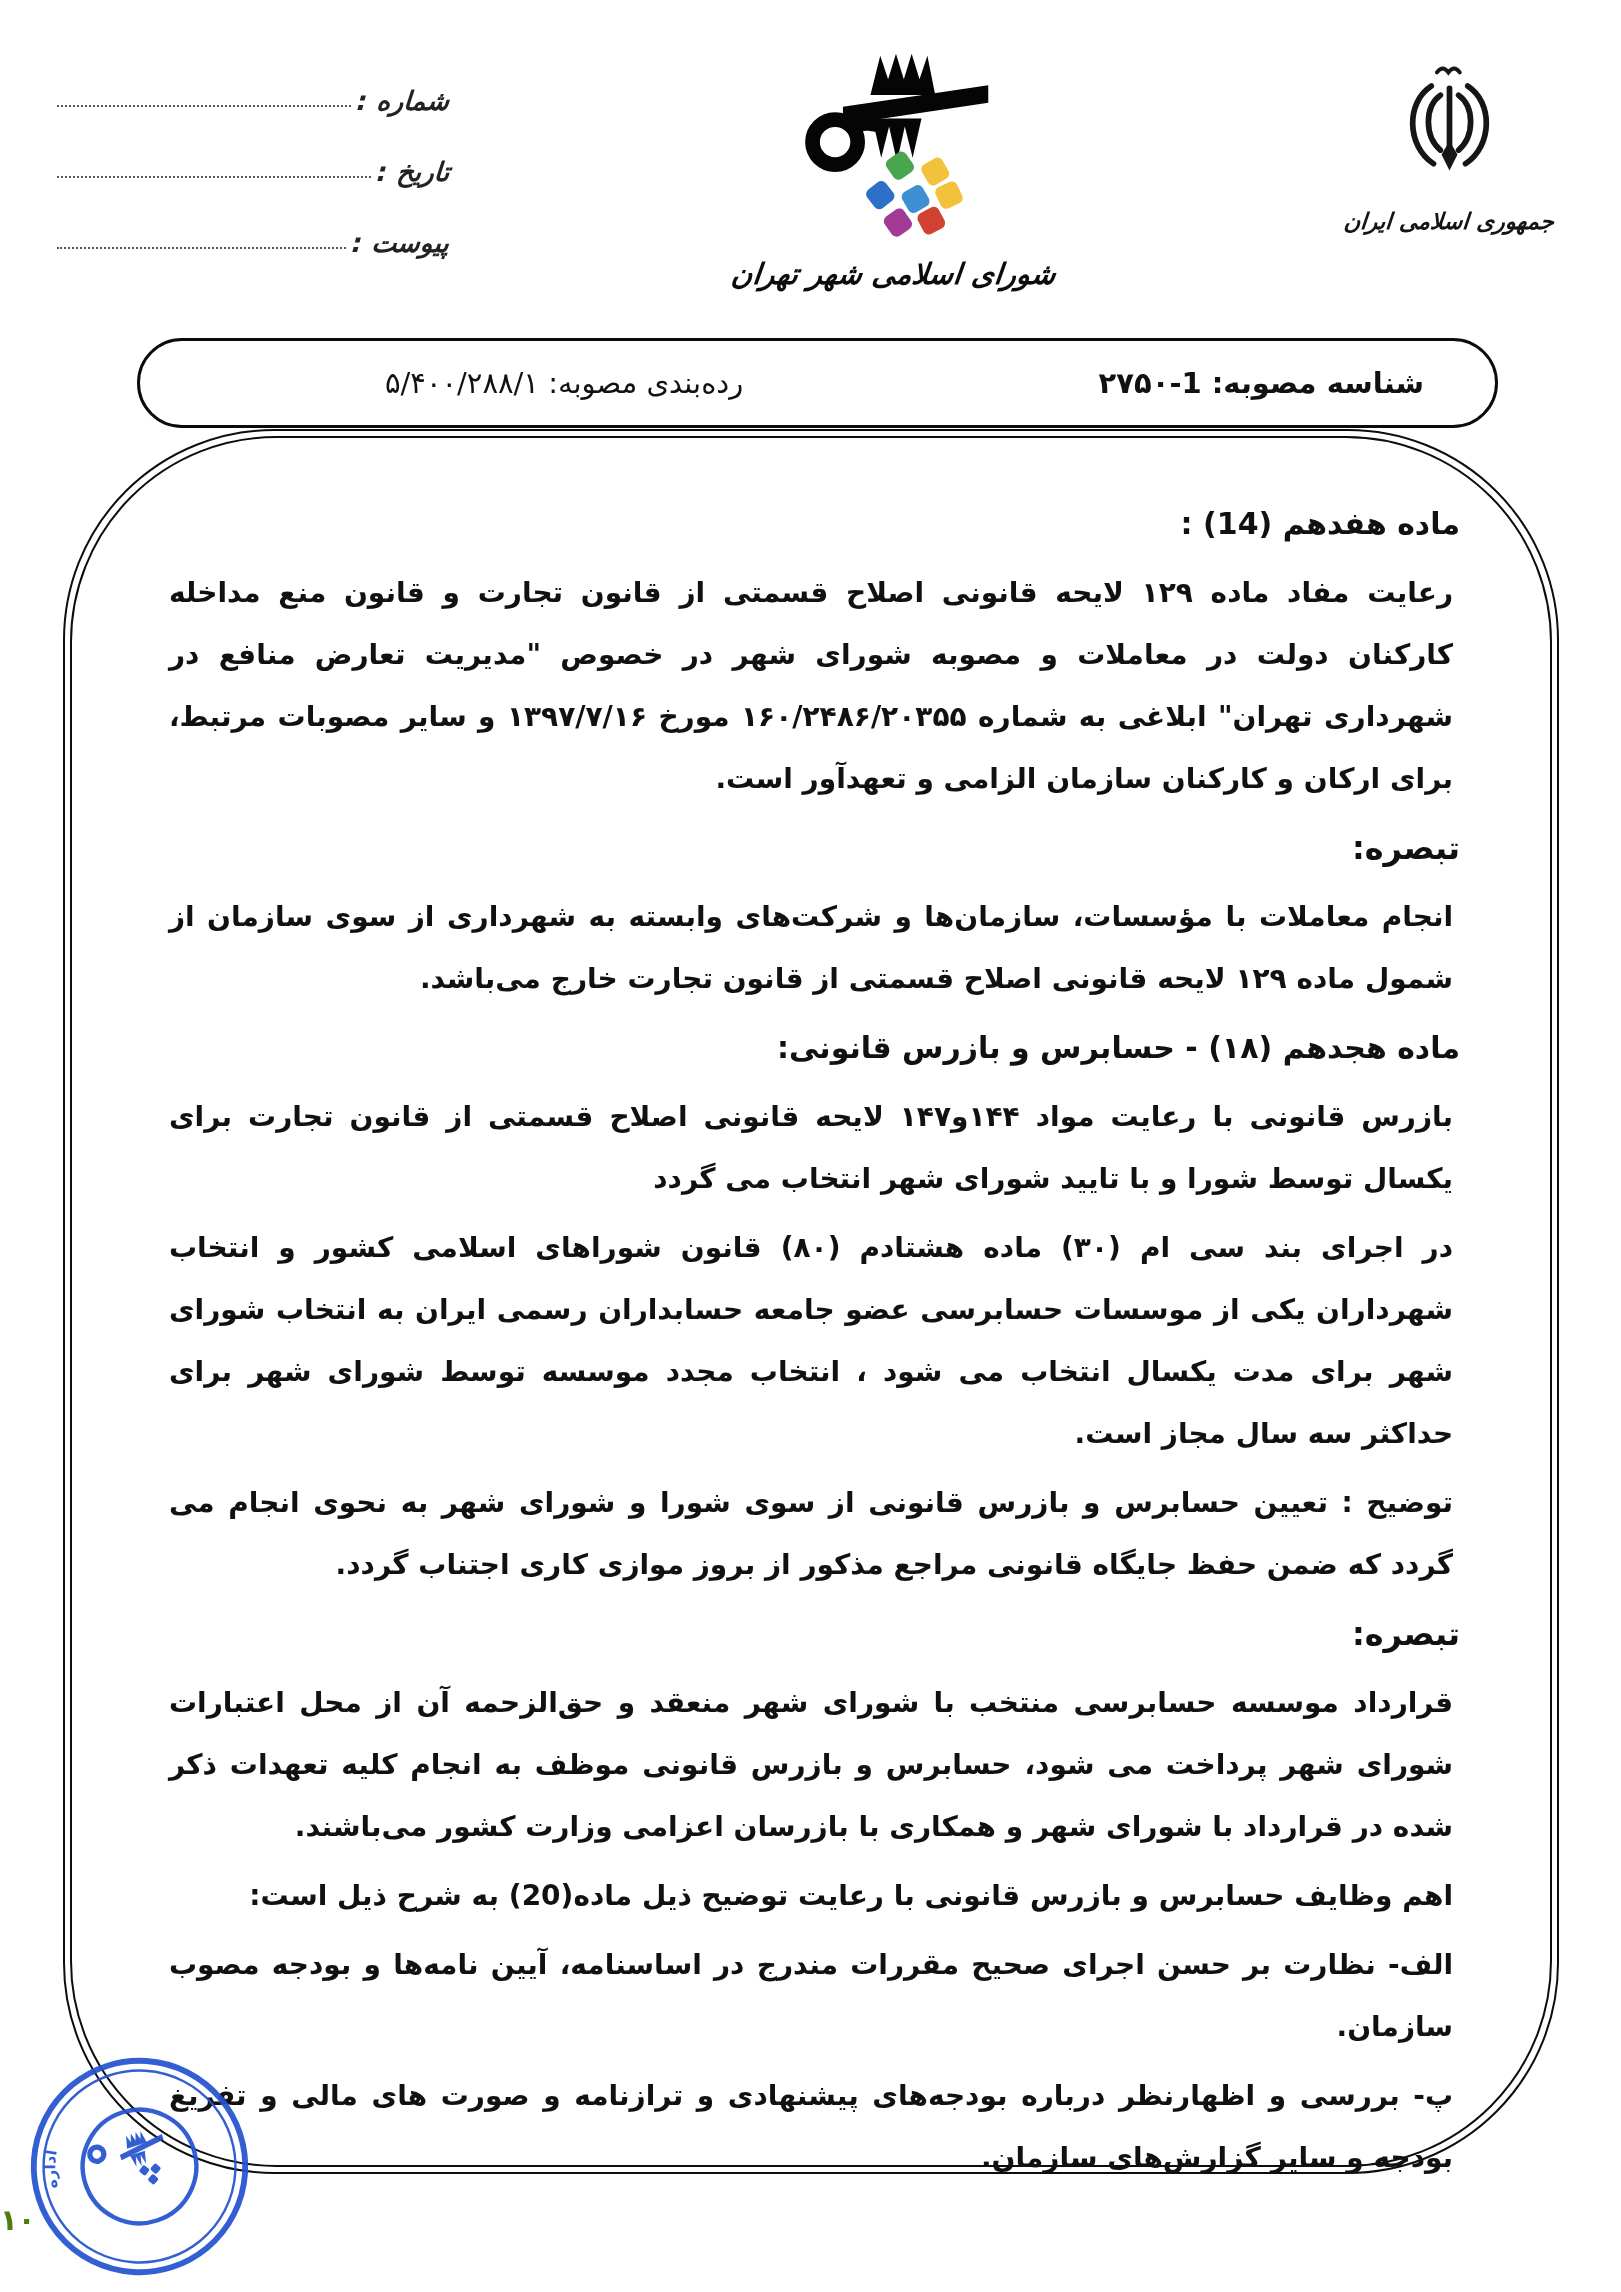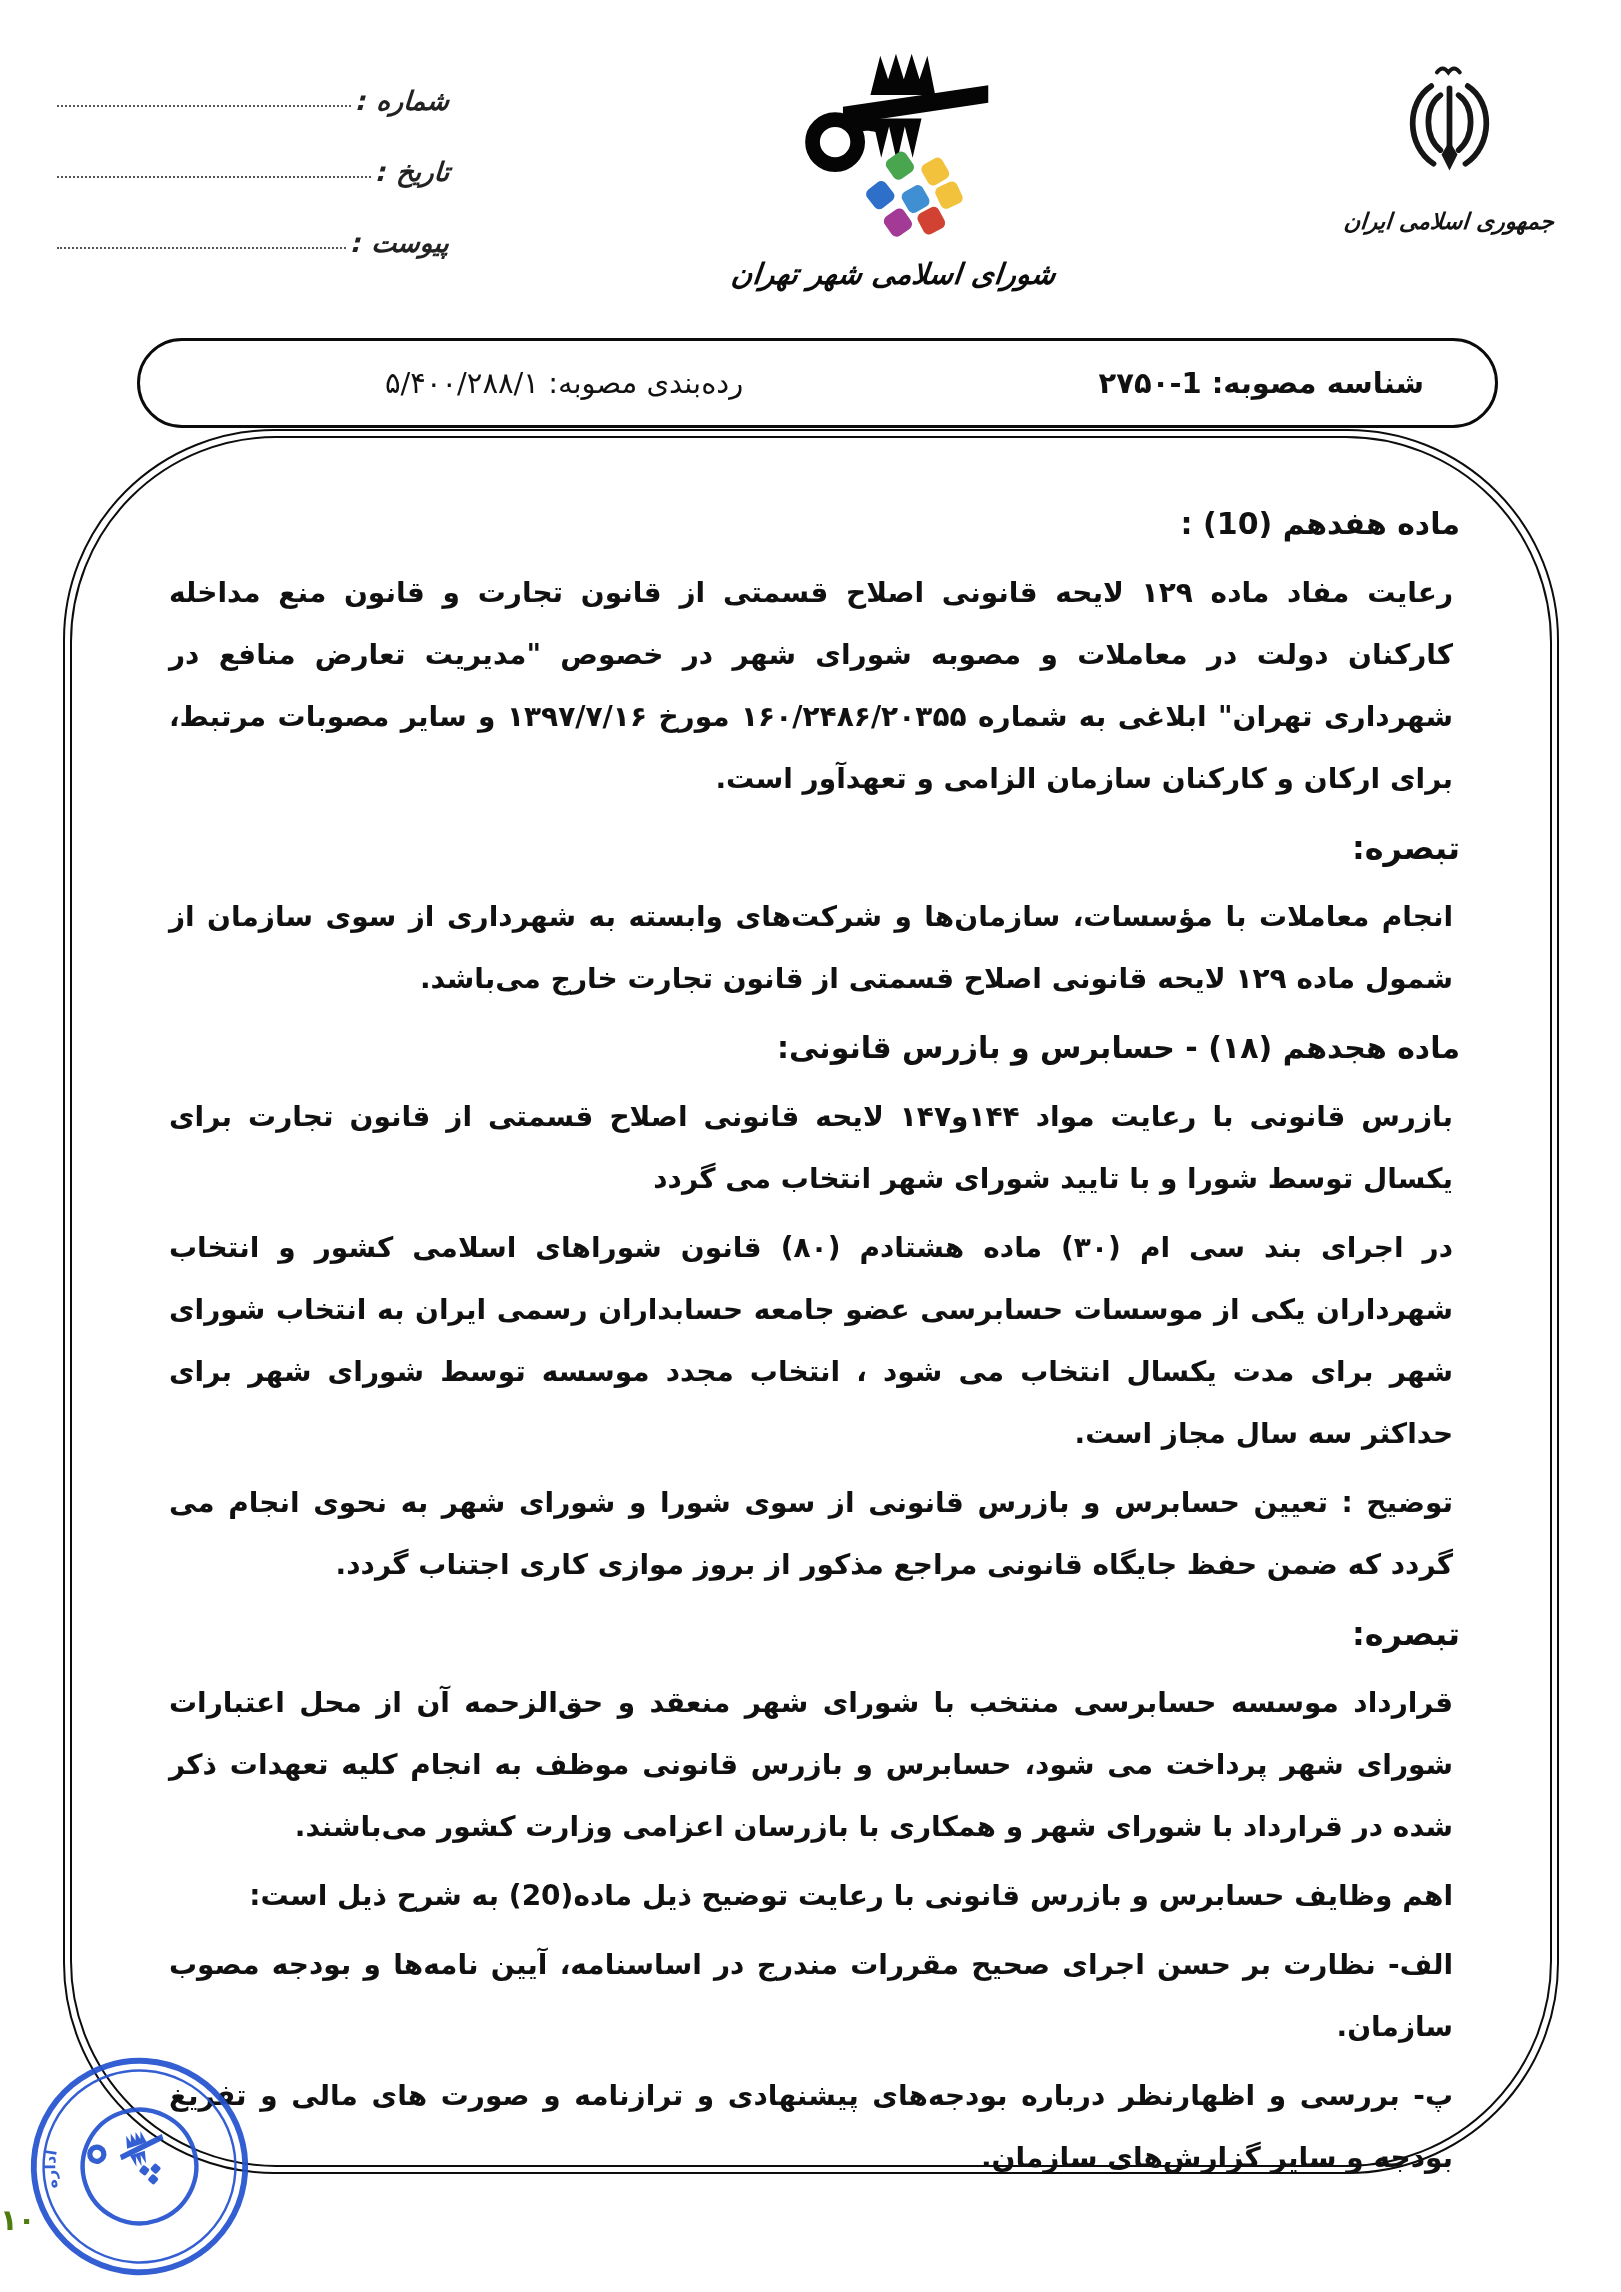--- a/index.html
+++ b/index.html
@@ -95,21 +95,21 @@
   <div class="emblem-caption">جمهوری اسلامی ایران</div>
 </div>
 
 <div class="id-bar">
   <span class="approval">شناسه مصوبه: 1-۲۷۵۰</span>
   <span class="classification">رده‌بندی مصوبه: ۵/۴۰۰/۲۸۸/۱</span>
 </div>
 
 <div class="main-box">
   <div class="main-box-inner">
-    <p class="doc-h">ماده هفدهم (10) :</p>
+    <p class="doc-h">ماده هفدهم (14) :</p>
     <p class="doc-p">رعایت مفاد ماده ۱۲۹ لایحه قانونی اصلاح قسمتی از قانون تجارت و قانون منع مداخله کارکنان دولت در معاملات و مصوبه شورای شهر در خصوص "مدیریت تعارض منافع در شهرداری تهران" ابلاغی به شماره ۱۶۰/۲۴۸۶/۲۰۳۵۵ مورخ ۱۳۹۷/۷/۱۶ و سایر مصوبات مرتبط، برای ارکان و کارکنان سازمان الزامی و تعهدآور است.</p>
     <p class="doc-sub">تبصره:</p>
     <p class="doc-p">انجام معاملات با مؤسسات، سازمان‌ها و شرکت‌های وابسته به شهرداری از سوی سازمان از شمول ماده ۱۲۹ لایحه قانونی اصلاح قسمتی از قانون تجارت خارج می‌باشد.</p>
     <p class="doc-h">ماده هجدهم (۱۸) - حسابرس و بازرس قانونی:</p>
     <p class="doc-p">بازرس قانونی با رعایت مواد ۱۴۴و۱۴۷ لایحه قانونی اصلاح قسمتی از قانون تجارت برای یکسال توسط شورا و با تایید شورای شهر انتخاب می گردد</p>
     <p class="doc-p">در اجرای بند سی ام (۳۰) ماده هشتادم (۸۰) قانون شوراهای اسلامی کشور و انتخاب شهرداران یکی از موسسات حسابرسی عضو جامعه حسابداران رسمی ایران به انتخاب شورای شهر برای مدت یکسال انتخاب می شود ، انتخاب مجدد موسسه توسط شورای شهر برای حداکثر سه سال مجاز است.</p>
     <p class="doc-p">توضیح : تعیین حسابرس و بازرس قانونی از سوی شورا و شورای شهر به نحوی انجام می گردد که ضمن حفظ جایگاه قانونی مراجع مذکور از بروز موازی کاری اجتناب گردد.</p>
     <p class="doc-sub">تبصره:</p>
     <p class="doc-p">قرارداد موسسه حسابرسی منتخب با شورای شهر منعقد و حق‌الزحمه آن از محل اعتبارات شورای شهر پرداخت می شود، حسابرس و بازرس قانونی موظف به انجام کلیه تعهدات ذکر شده در قرارداد با شورای شهر و همکاری با بازرسان اعزامی وزارت کشور می‌باشند.</p>
     <p class="doc-p">اهم وظایف حسابرس و بازرس قانونی با رعایت توضیح ذیل ماده(20) به شرح ذیل است:</p>

